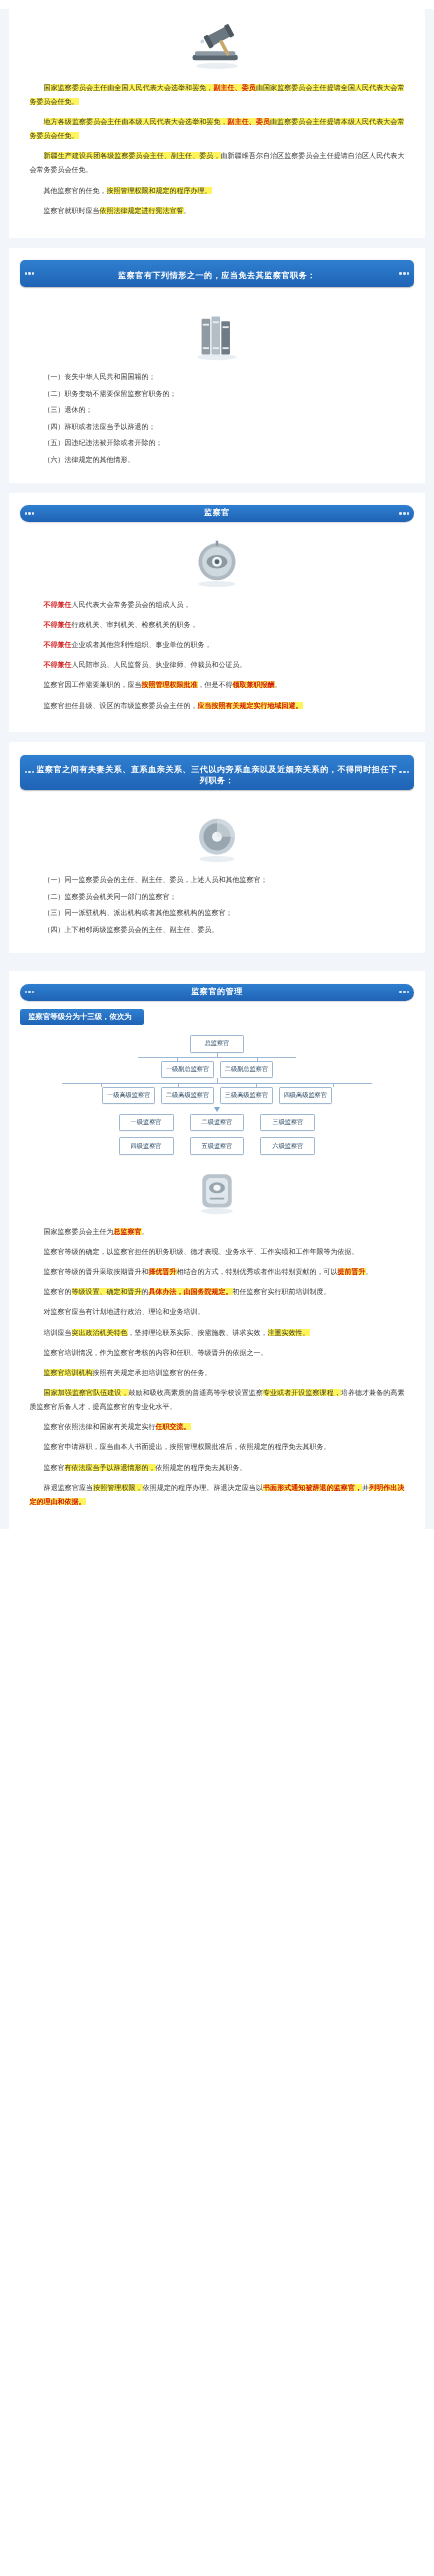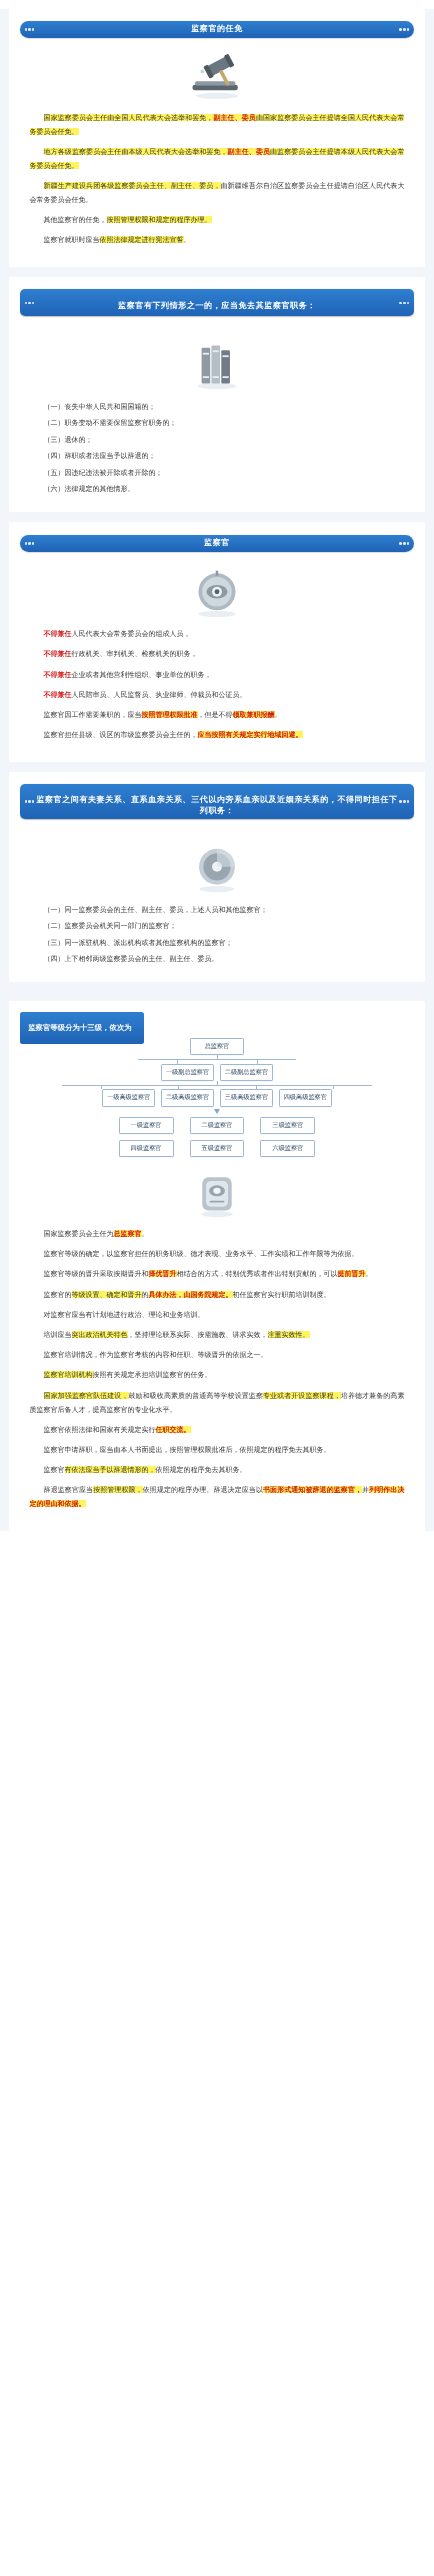--- a/index.html
+++ b/index.html
@@ -69,21 +69,21 @@
 
   
   .subbanner {
     position: relative;
     margin: 2.5px 11px 7.4px 11px;
     height: 16px;
   }
   .subbanner .bar {
     position: absolute;
     left: 0; top: 0;
-    height: 32px;
+    height: 16px;
     padding: 0 12.3px 0 8.6px;
     background: linear-gradient(to bottom, #2f7fd0, #1f63b5);
     border-radius: 2.5px;
     display: flex; align-items: center;
     color: #fff; font-size: 7.4px; font-weight: bold;
   }
 
   
   .illus {
     display: flex;
@@ -176,34 +176,20 @@
   }
 
   .spacer-gap { height: 8.6px; background: #f2f6fa; }
 </style>
 </head>
 <body>
 
 <div class="page">
 
   <div class="card first">
-    <div class="banner">
-      <div class="bar"></div>
-      <div class="dots-l">
-          <i></i>
-          <i></i>
-          <i></i>
-        </div>
-      <div class="dots-r">
-          <i></i>
-          <i></i>
-          <i></i>
-        </div>
-      <div class="txt">监察官的任免</div>
-    </div>
 
     <div class="illus">
       <svg width="74" height="49" viewBox="0 0 120 80">
         <ellipse cx="60" cy="70" rx="34" ry="5" fill="#e9eef3"></ellipse>
         <rect x="20" y="52" width="74" height="9" rx="4" fill="#5a6670"></rect>
         <rect x="24" y="46" width="66" height="7" rx="3" fill="#8d99a3"></rect>
         <g transform="rotate(-28 62 30)">
           <rect x="46" y="14" width="42" height="18" rx="4" fill="#6b7780"></rect>
           <rect x="44" y="12" width="8" height="22" rx="2" fill="#4d585f"></rect>
           <rect x="82" y="12" width="8" height="22" rx="2" fill="#4d585f"></rect>
@@ -331,20 +317,34 @@
       <p class="listline">（一）同一监察委员会的主任、副主任、委员，上述人员和其他监察官；</p>
       <p class="listline">（二）监察委员会机关同一部门的监察官；</p>
       <p class="listline">（三）同一派驻机构、派出机构或者其他监察机构的监察官；</p>
       <p class="listline">（四）上下相邻两级监察委员会的主任、副主任、委员。</p>
     </div>
   </div>
 
   <div class="spacer-gap"></div>
 
   <div class="card">
+    <div class="banner">
+      <div class="bar"></div>
+      <div class="dots-l">
+          <i></i>
+          <i></i>
+          <i></i>
+        </div>
+      <div class="dots-r">
+          <i></i>
+          <i></i>
+          <i></i>
+        </div>
+      <div class="txt">监察官的管理</div>
+    </div>
 
     <div class="subbanner">
       <div class="bar">监察官等级分为十三级，依次为</div>
     </div>
 
     <div class="org">
       <div class="org-row">
         <div class="node top">总监察官</div>
       </div>
       <div class="connector">

